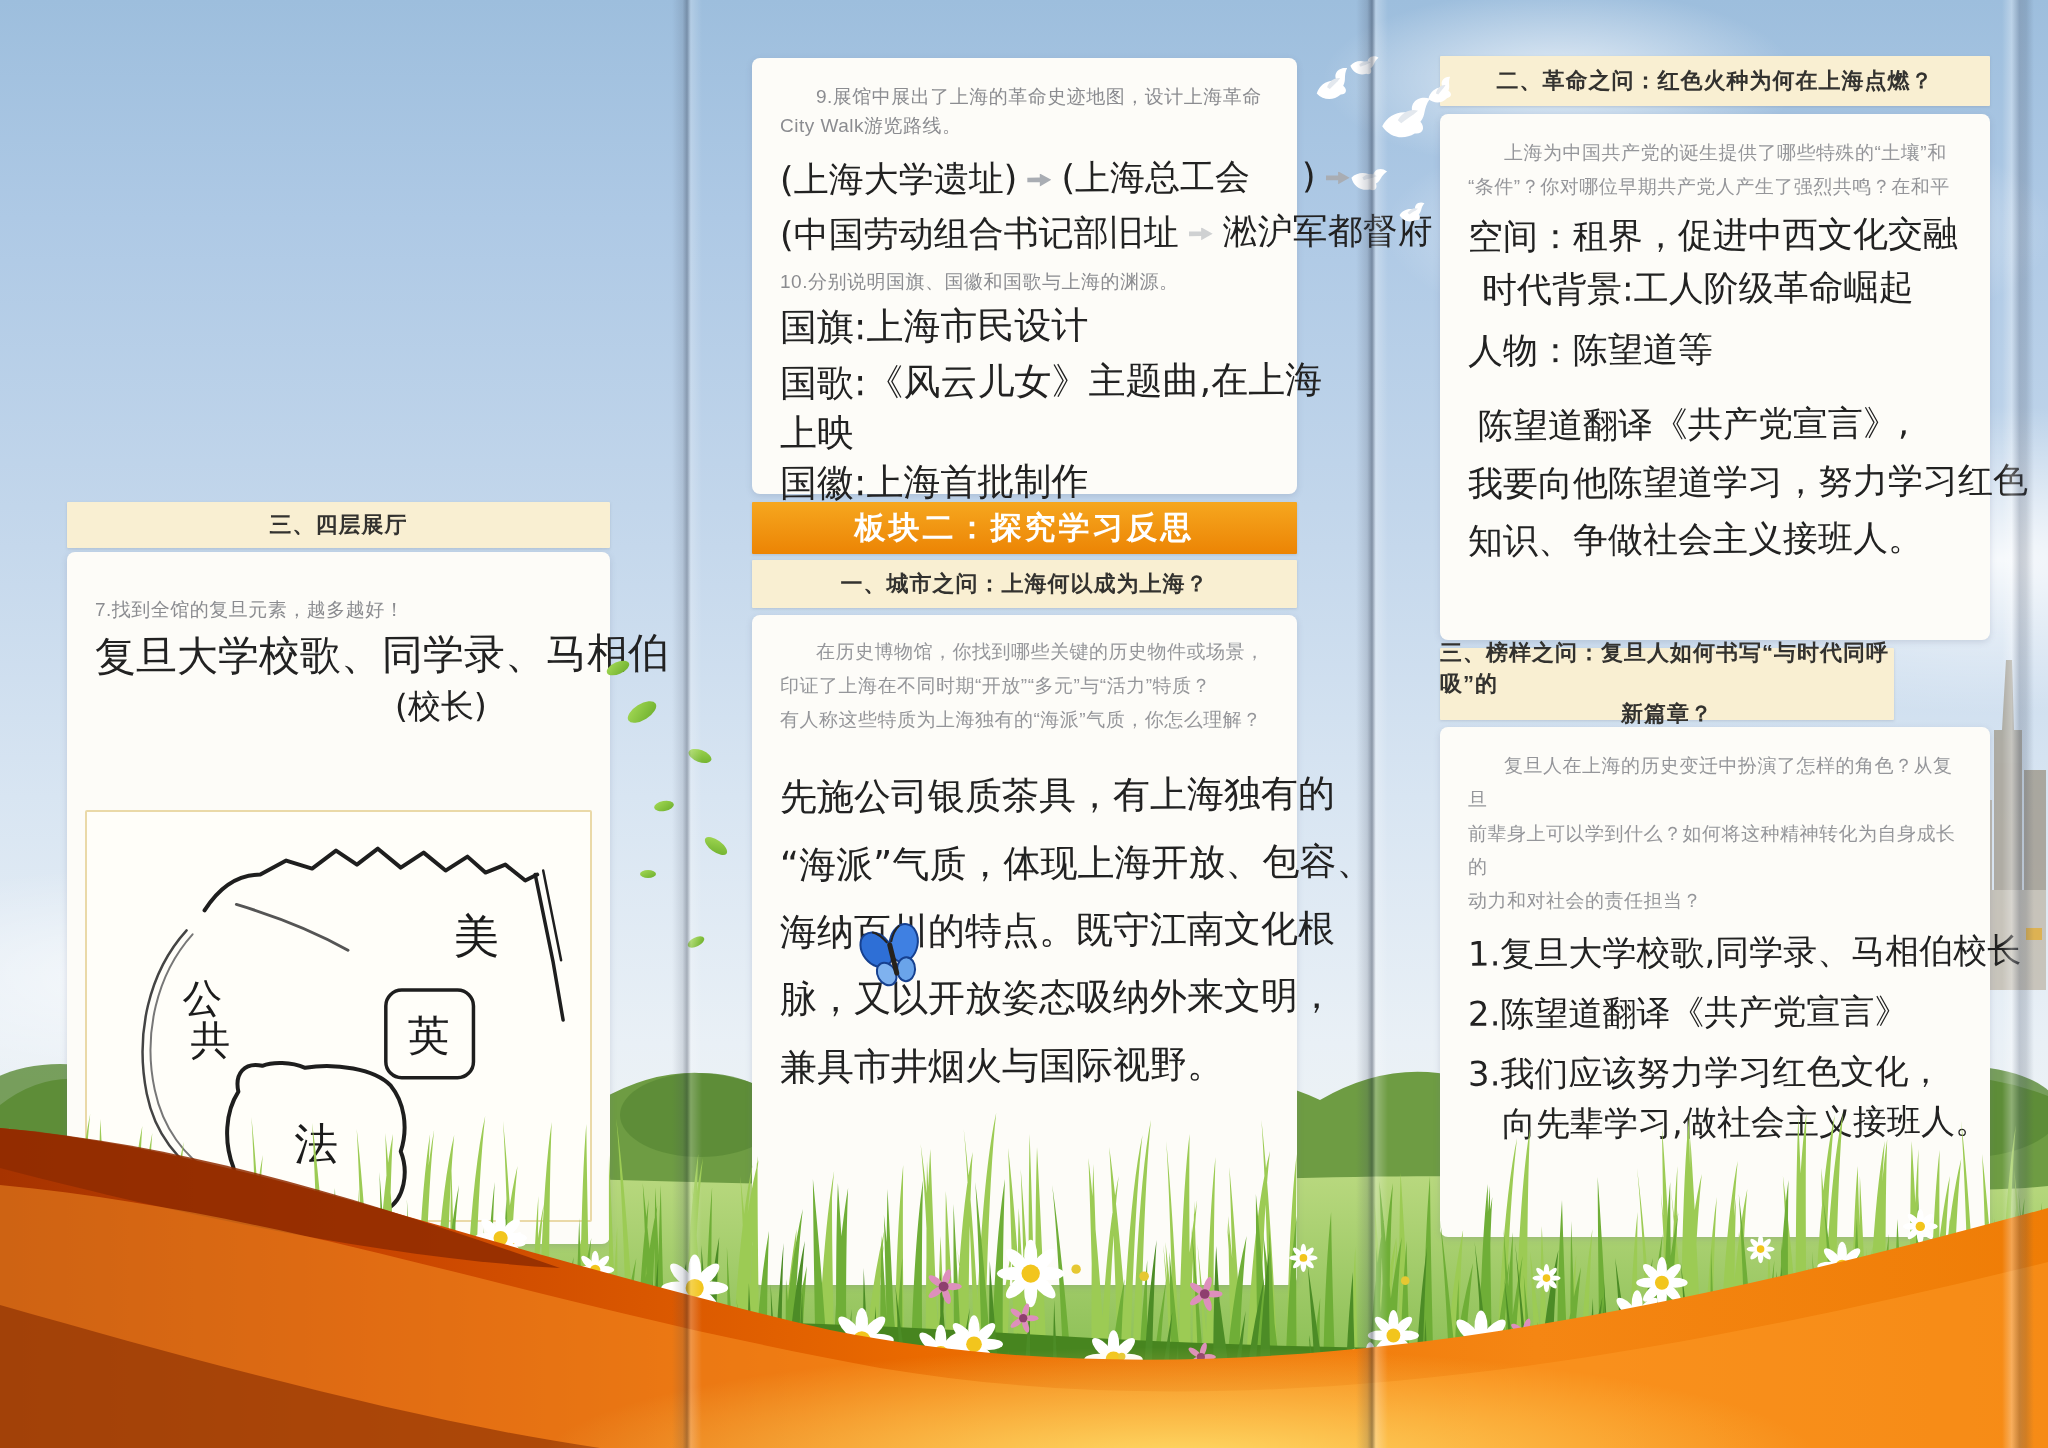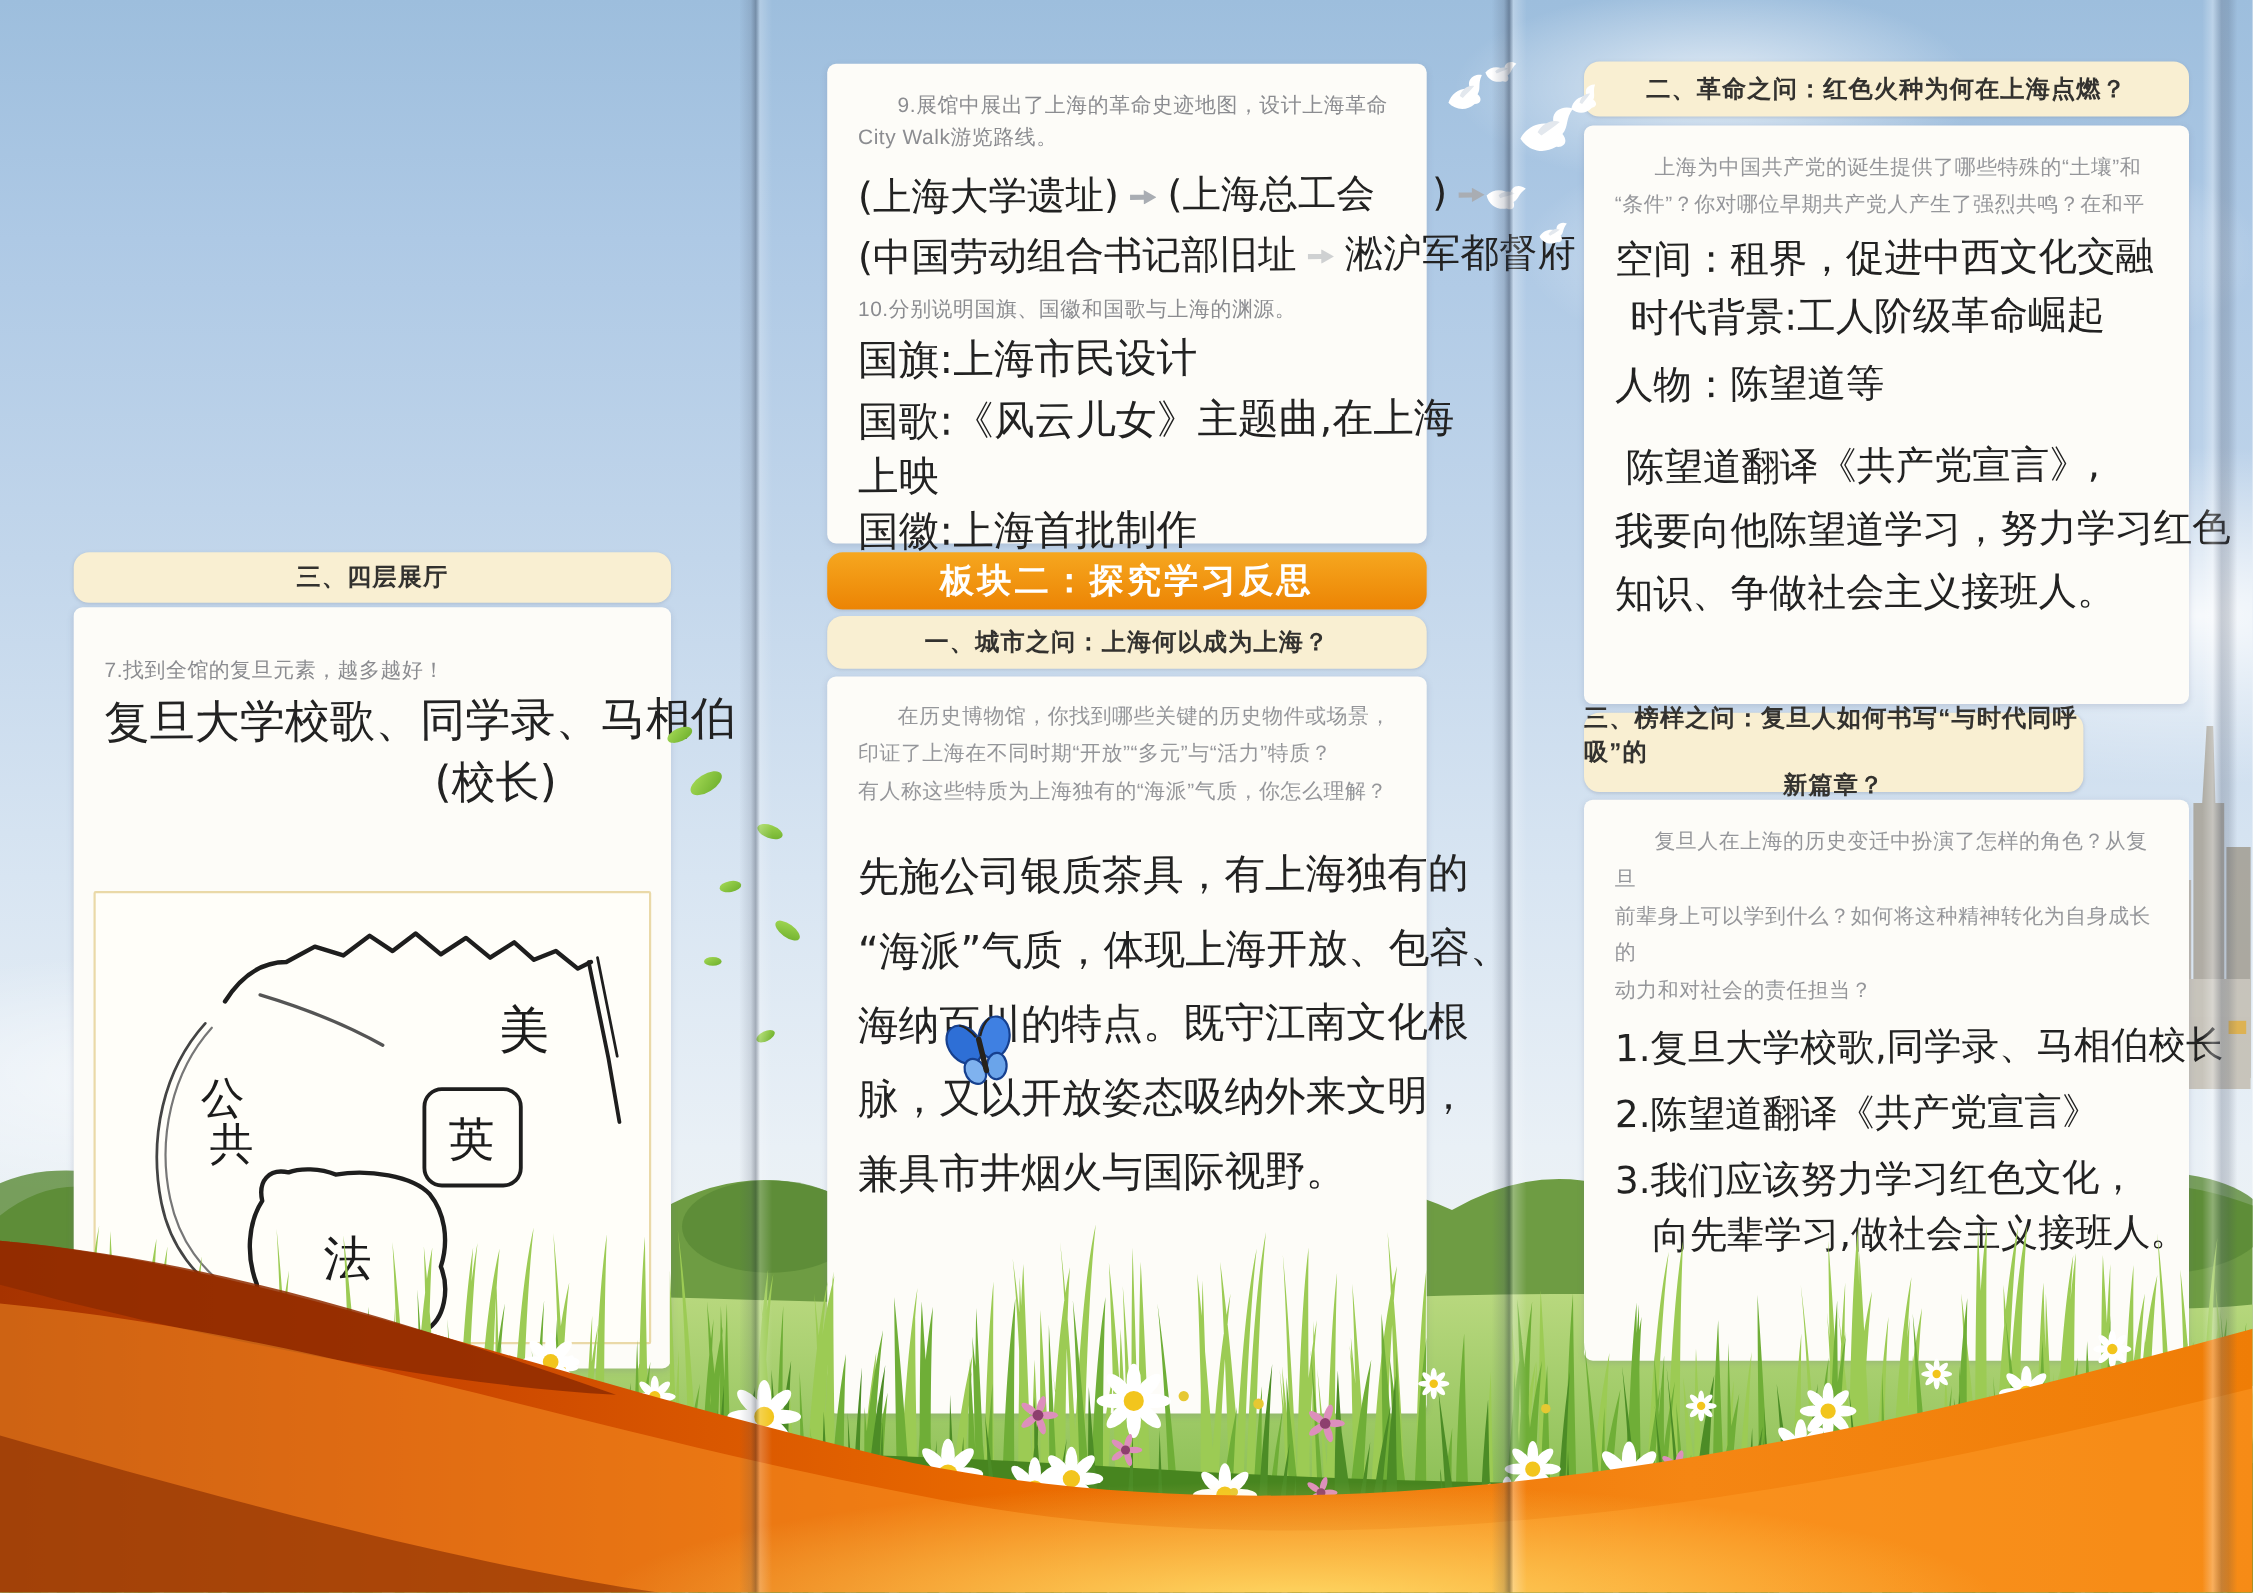--- a/index.html
+++ b/index.html
@@ -8,21 +8,21 @@
     font-family:"Liberation Sans",sans-serif;
     background:
       radial-gradient(ellipse 480px 170px at 1720px 230px, rgba(255,255,255,.95), rgba(255,255,255,0) 70%),
       radial-gradient(ellipse 560px 220px at 2000px 560px, rgba(255,255,255,.85), rgba(255,255,255,0) 70%),
       radial-gradient(ellipse 340px 130px at 1560px 80px, rgba(255,255,255,.7), rgba(255,255,255,0) 70%),
       radial-gradient(ellipse 420px 160px at 120px 980px, rgba(255,255,255,.6), rgba(255,255,255,0) 70%),
       linear-gradient(180deg,#9dbedd 0%,#aec9e5 15%,#c2d6eb 35%,#d8e5f2 55%,#e9f0f6 72%,#f2f5f3 88%);}
   .layer{position:absolute;left:0;top:0;width:2048px;height:1448px;pointer-events:none}
   .card{position:absolute;background:#fdfcf8;border-radius:8px;
     box-shadow:0 2px 6px rgba(100,110,140,.22);padding:0 28px;overflow:visible}
-  .band{position:absolute;background:#f9efd2;border-radius:14px;display:flex;flex-direction:column;
+  .band{position:absolute;background:#f9efd2;border-radius:1px;display:flex;flex-direction:column;
     align-items:center;justify-content:center;color:#33322f;font-weight:bold;font-size:22px;
     box-shadow:0 1px 3px rgba(120,130,150,.28);letter-spacing:1px}
   .module{background:linear-gradient(180deg,#f6a71f,#ec8404);color:#fff;font-size:31px;letter-spacing:3px}
   .q{font-size:19px;line-height:1.55;color:#8b8c90;letter-spacing:.5px}
   .prompt{font-size:19px;line-height:1.78;color:#95969a;letter-spacing:.5px}
   .ind{text-indent:36px}
   .hw{font-family:"DejaVu Sans",sans-serif;color:#222;line-height:1.35;transform:rotate(-.4deg)}
   .nowrap{white-space:nowrap}
   .route-arrow{display:inline-block;width:24px;height:13px;background:#a9adb3;margin:0 10px;vertical-align:middle;
     clip-path:polygon(0 32%,52% 32%,52% 0,100% 50%,52% 100%,52% 68%,0 68%)}
@@ -64,21 +64,21 @@
   </svg>
 
 
   <div class="band" style="left:67px;top:502px;width:543px;height:46px">
     <span>三、四层展厅</span>
   </div>
 
   <div class="card" style="left:67px;top:552px;width:543px;height:692px;padding-top:43px">
     <div class="q">7.找到全馆的复旦元素，越多越好！</div>
     <div class="hw nowrap" style="font-size:41px;margin-top:4px">复旦大学校歌、同学录、马相伯</div>
-    <div class="hw" style="font-size:40px;margin-left:300px">(校长)</div>
+    <div class="hw" style="font-size:33px;margin-left:300px">(校长)</div>
     <div class="q" style="margin-top:78px">8.简单描绘上海租界草图（英、法、公共租界等）</div>
     <div class="sketch-box">
       <svg width="100%" height="100%" viewBox="0 0 505 408" preserveAspectRatio="xMidYMid meet">
         <g fill="none" stroke="#1e1e1e" stroke-linecap="round" stroke-linejoin="round">
           <path stroke-width="4" d="M118,98 C132,76 150,62 174,62 L200,48 L226,56 L250,38 L271,52 L292,36 L315,55 L338,40 L360,58 L382,44 L400,60 L420,52 L440,68 L452,62"></path>
           <path stroke-width="3.5" d="M450,62 L468,150 L478,208"></path>
           <path stroke-width="2.5" d="M458,58 L476,148"></path>
           <path stroke-width="2.5" stroke="#444" d="M100,118 C62,160 48,222 60,282 C68,322 92,352 122,368"></path>
           <path stroke-width="2" stroke="#777" d="M106,122 C70,162 56,222 68,278 C76,316 98,346 126,362"></path>
           <path stroke-width="3" stroke="#555" d="M150,92 C190,104 230,120 262,138"></path>

